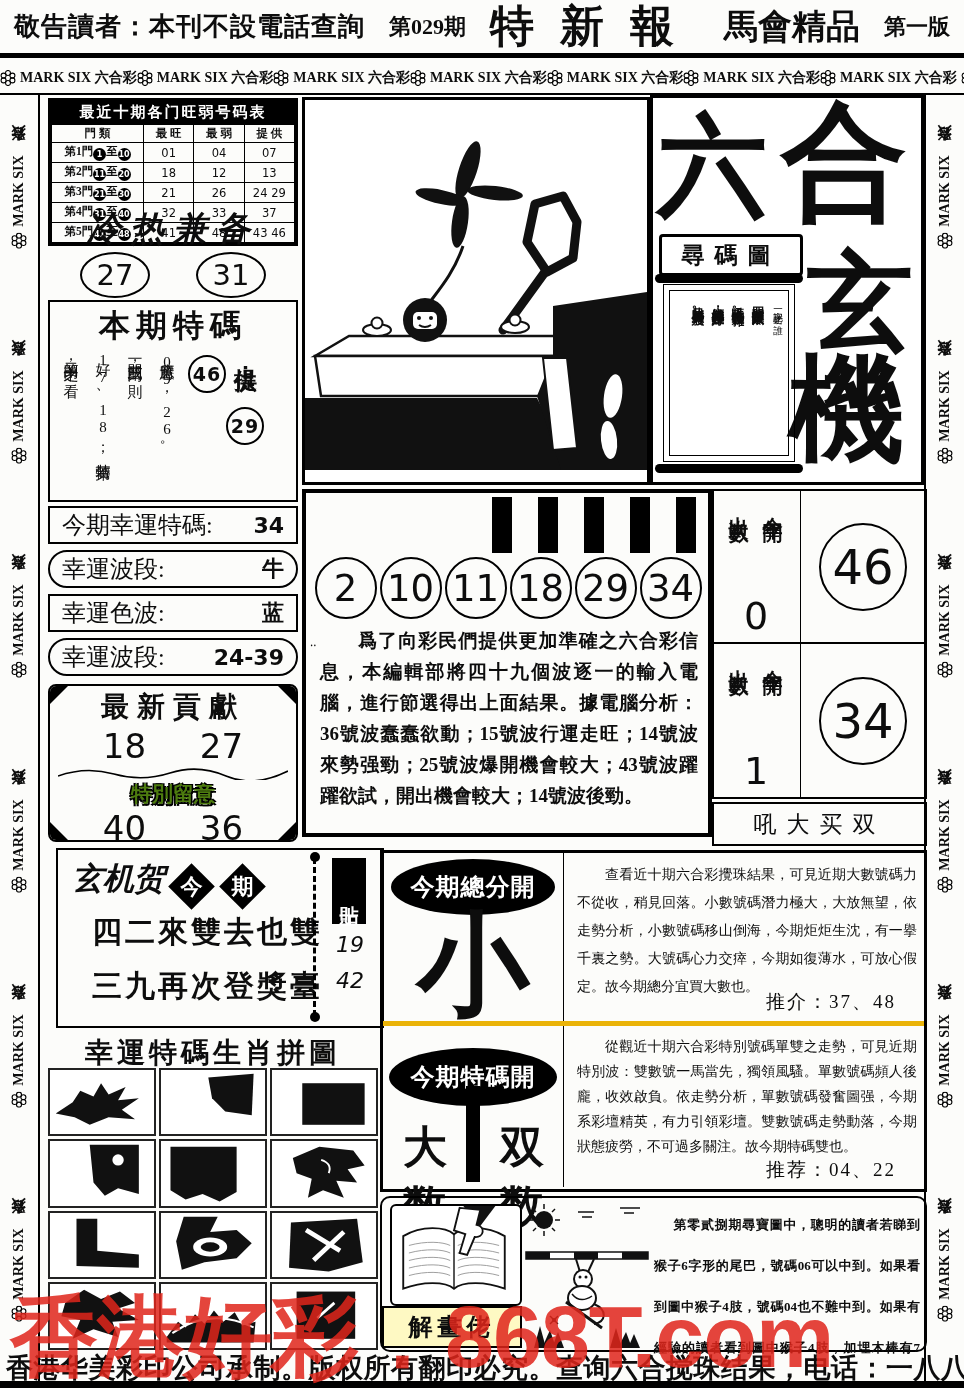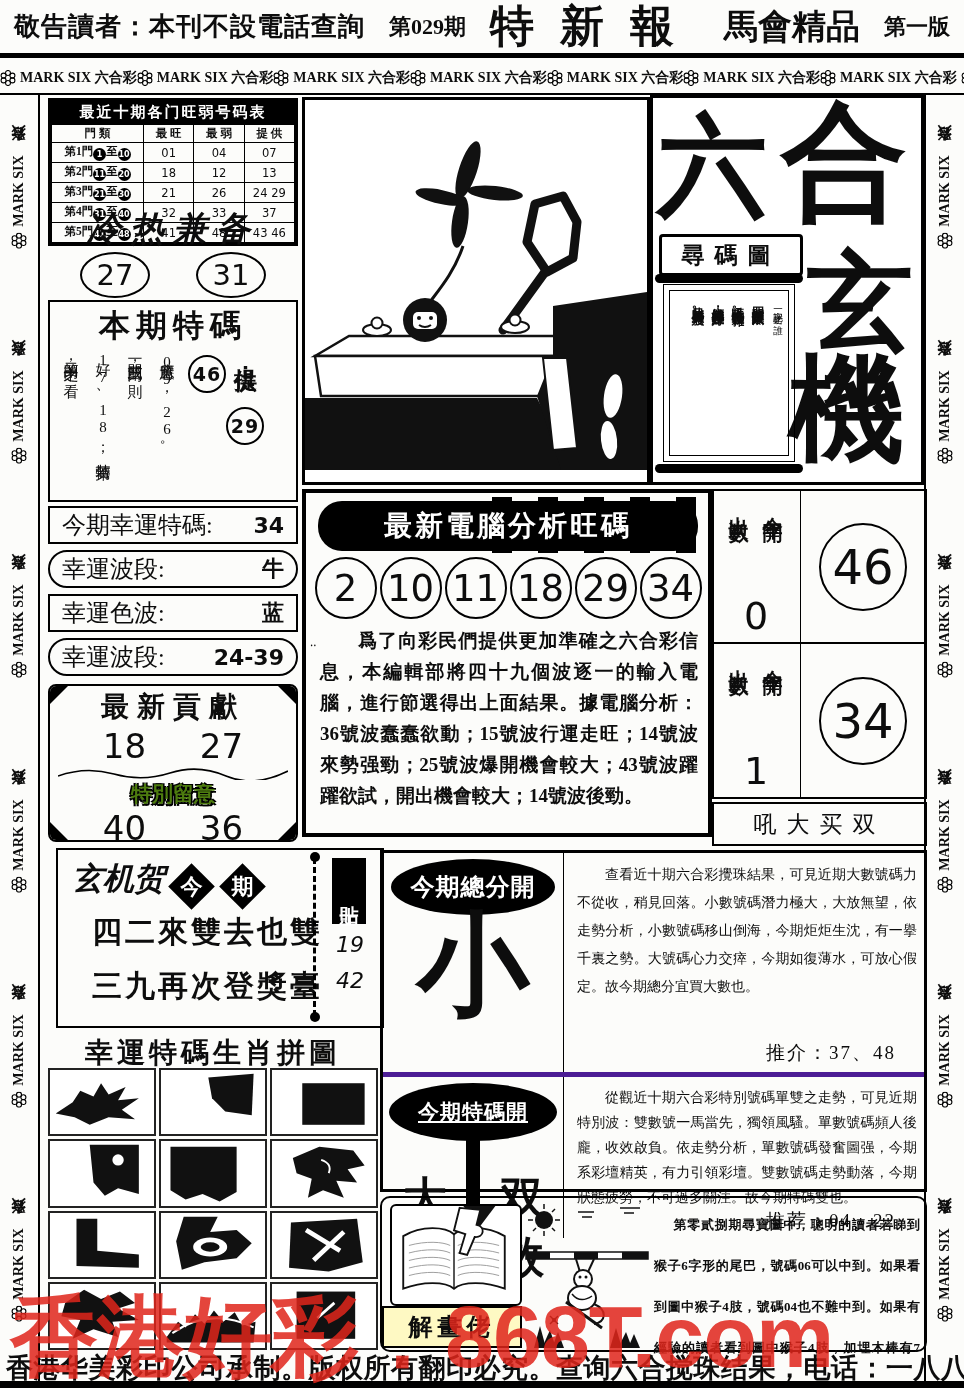--- a/index.html
+++ b/index.html
@@ -106,27 +106,27 @@
   .cl-year{position:absolute;left:46px;top:10px;font-size:20px;font-weight:bold;letter-spacing:3px;}
   .cl-count{position:absolute;left:12px;top:10px;font-size:20px;font-weight:bold;letter-spacing:3px;}
   .cl-digit{position:absolute;left:30px;bottom:4px;font-size:38px;}
   .count-right{flex:1;display:flex;align-items:center;justify-content:center;}
   .bigcirc{width:84px;height:84px;border:2.5px solid #000;border-radius:50%;display:flex;
            align-items:center;justify-content:center;font-size:48px;}
   .roarbox{left:712px;top:802px;width:215px;height:44px;border:2px solid #000;box-sizing:border-box;
            display:flex;align-items:center;justify-content:center;font-size:23px;letter-spacing:10px;}
   .anabox{left:380px;top:850px;width:547px;height:342px;border:3px solid #000;box-sizing:border-box;}
   .ana-row{position:relative;width:100%;box-sizing:border-box;}
-  .ana-row1{height:224px;border-bottom:5px solid #4c1d95;}
+  .ana-row1{height:173px;border-bottom:5px solid #eab308;}
   .ana-row2{height:161px;}
   .ana-div{position:absolute;left:180px;top:0;bottom:0;border-left:1px solid #000;}
   .ellipse{position:absolute;background:#000;color:#fff;border-radius:50%;display:flex;align-items:center;
            justify-content:center;font-weight:bold;}
   .el1{left:8px;top:6px;width:164px;height:56px;font-size:24px;letter-spacing:1px;}
-  .el2{left:6px;top:6px;width:168px;height:58px;font-size:21px;letter-spacing:1px;text-decoration:underline;}
+  .el2{left:6px;top:22px;width:168px;height:58px;font-size:24px;letter-spacing:1px;}
   .bigchar{position:absolute;left:0;top:56px;width:180px;text-align:center;font-size:112px;font-weight:bold;line-height:112px;}
   .stem{position:absolute;left:83px;top:60px;width:14px;height:96px;background:#000;}
   .bignum-l{position:absolute;left:2px;top:92px;width:80px;text-align:center;font-size:44px;font-weight:bold;}
   .bignum-r{position:absolute;left:98px;top:92px;width:82px;text-align:center;font-size:44px;font-weight:bold;}
   .ana-par{position:absolute;left:194px;top:8px;width:340px;font-size:14px;line-height:28px;
            text-align:justify;text-indent:2em;}
   .ana-par2{line-height:25px;}
   .ana-rec{position:absolute;right:28px;font-size:19px;letter-spacing:2px;}
   .treasure{left:380px;top:1196px;width:547px;height:156px;border:2.5px solid #000;border-radius:10px;box-sizing:border-box;}
   .tr-frame{position:absolute;left:8px;top:6px;width:128px;height:98px;border:2px solid #000;border-radius:6px;overflow:hidden;background:#fff;}
@@ -708,21 +708,20 @@
       <ellipse cx="304" cy="340" rx="8" ry="19" fill="#fff" transform="rotate(-6 304 340)"></ellipse>
     </svg>
   </div>
 
   <div class="abs compbox">
     <div class="stripe" style="left:186px"></div>
     <div class="stripe" style="left:232px"></div>
     <div class="stripe" style="left:278px"></div>
     <div class="stripe" style="left:324px"></div>
     <div class="stripe" style="left:370px"></div>
-    <div class="banner">最新電腦分析旺碼</div>
     <div class="ncircles">
       <span class="ncirc num">2</span>
       <span class="ncirc num">10</span>
       <span class="ncirc num">11</span>
       <span class="ncirc num">18</span>
       <span class="ncirc num">29</span>
       <span class="ncirc num">34</span>
     </div>
     <div class="comp-dots">‥</div>
     <div class="comp-par">爲了向彩民們提供更加準確之六合彩信息，本編輯部將四十九個波逐一的輸入電腦，進行節選得出上面結果。據電腦分析：36號波蠢蠢欲動；15號波行運走旺；14號波來勢强勁；25號波爆開機會較大；43號波躍躍欲試，開出機會較大；14號波後勁。</div>

